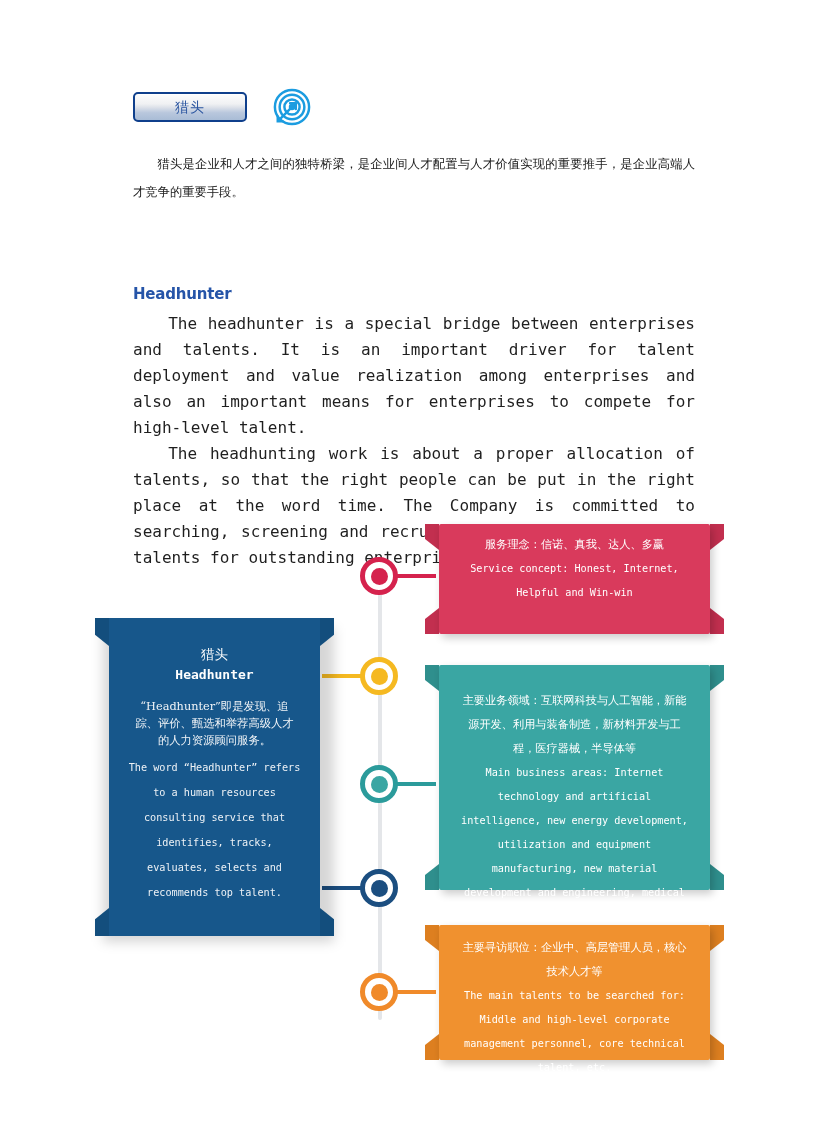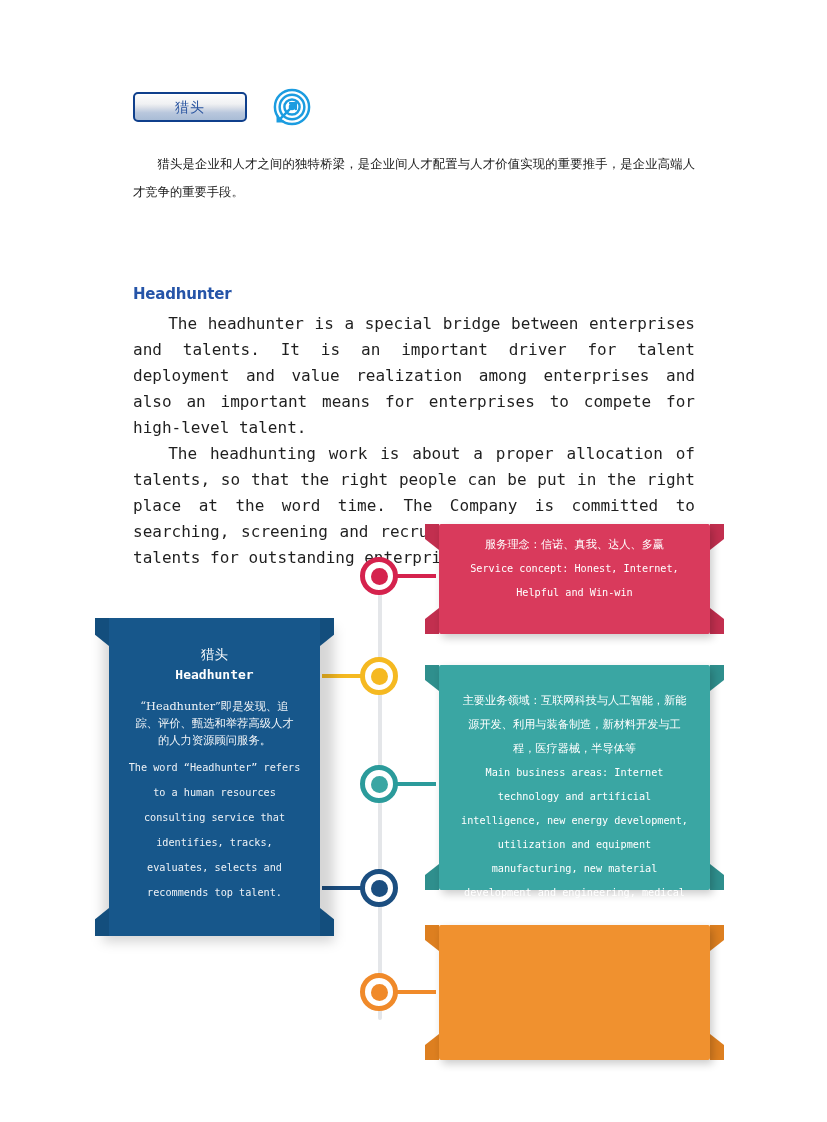--- a/index.html
+++ b/index.html
@@ -331,16 +331,18 @@
       <p class="c-en">Main business areas: Internet technology and artificial intelligence, new energy development, utilization and equipment manufacturing, new material development and engineering, medical equipment, semiconductors, etc.</p>
     </div>
   </div>
 
   <div class="card" style="left:425px; top:420px; width:299px; height:135px;">
     <div class="tail tl" style="background:#dd7f20;"></div>
     <div class="tail tr" style="background:#dd7f20;"></div>
     <div class="tail bl" style="background:#dd7f20;"></div>
     <div class="tail br" style="background:#dd7f20;"></div>
     <div class="cbody" style="background:#f0912f; padding:11px 20px;">
+      <p class="c-cn">主要寻访职位：企业中、高层管理人员，核心技术人才等</p>
+      <p class="c-en">The main talents to be searched for: Middle and high-level corporate management personnel, core technical talent, etc.</p>
     </div>
   </div>
 
 </div>
 
 </body></html>

